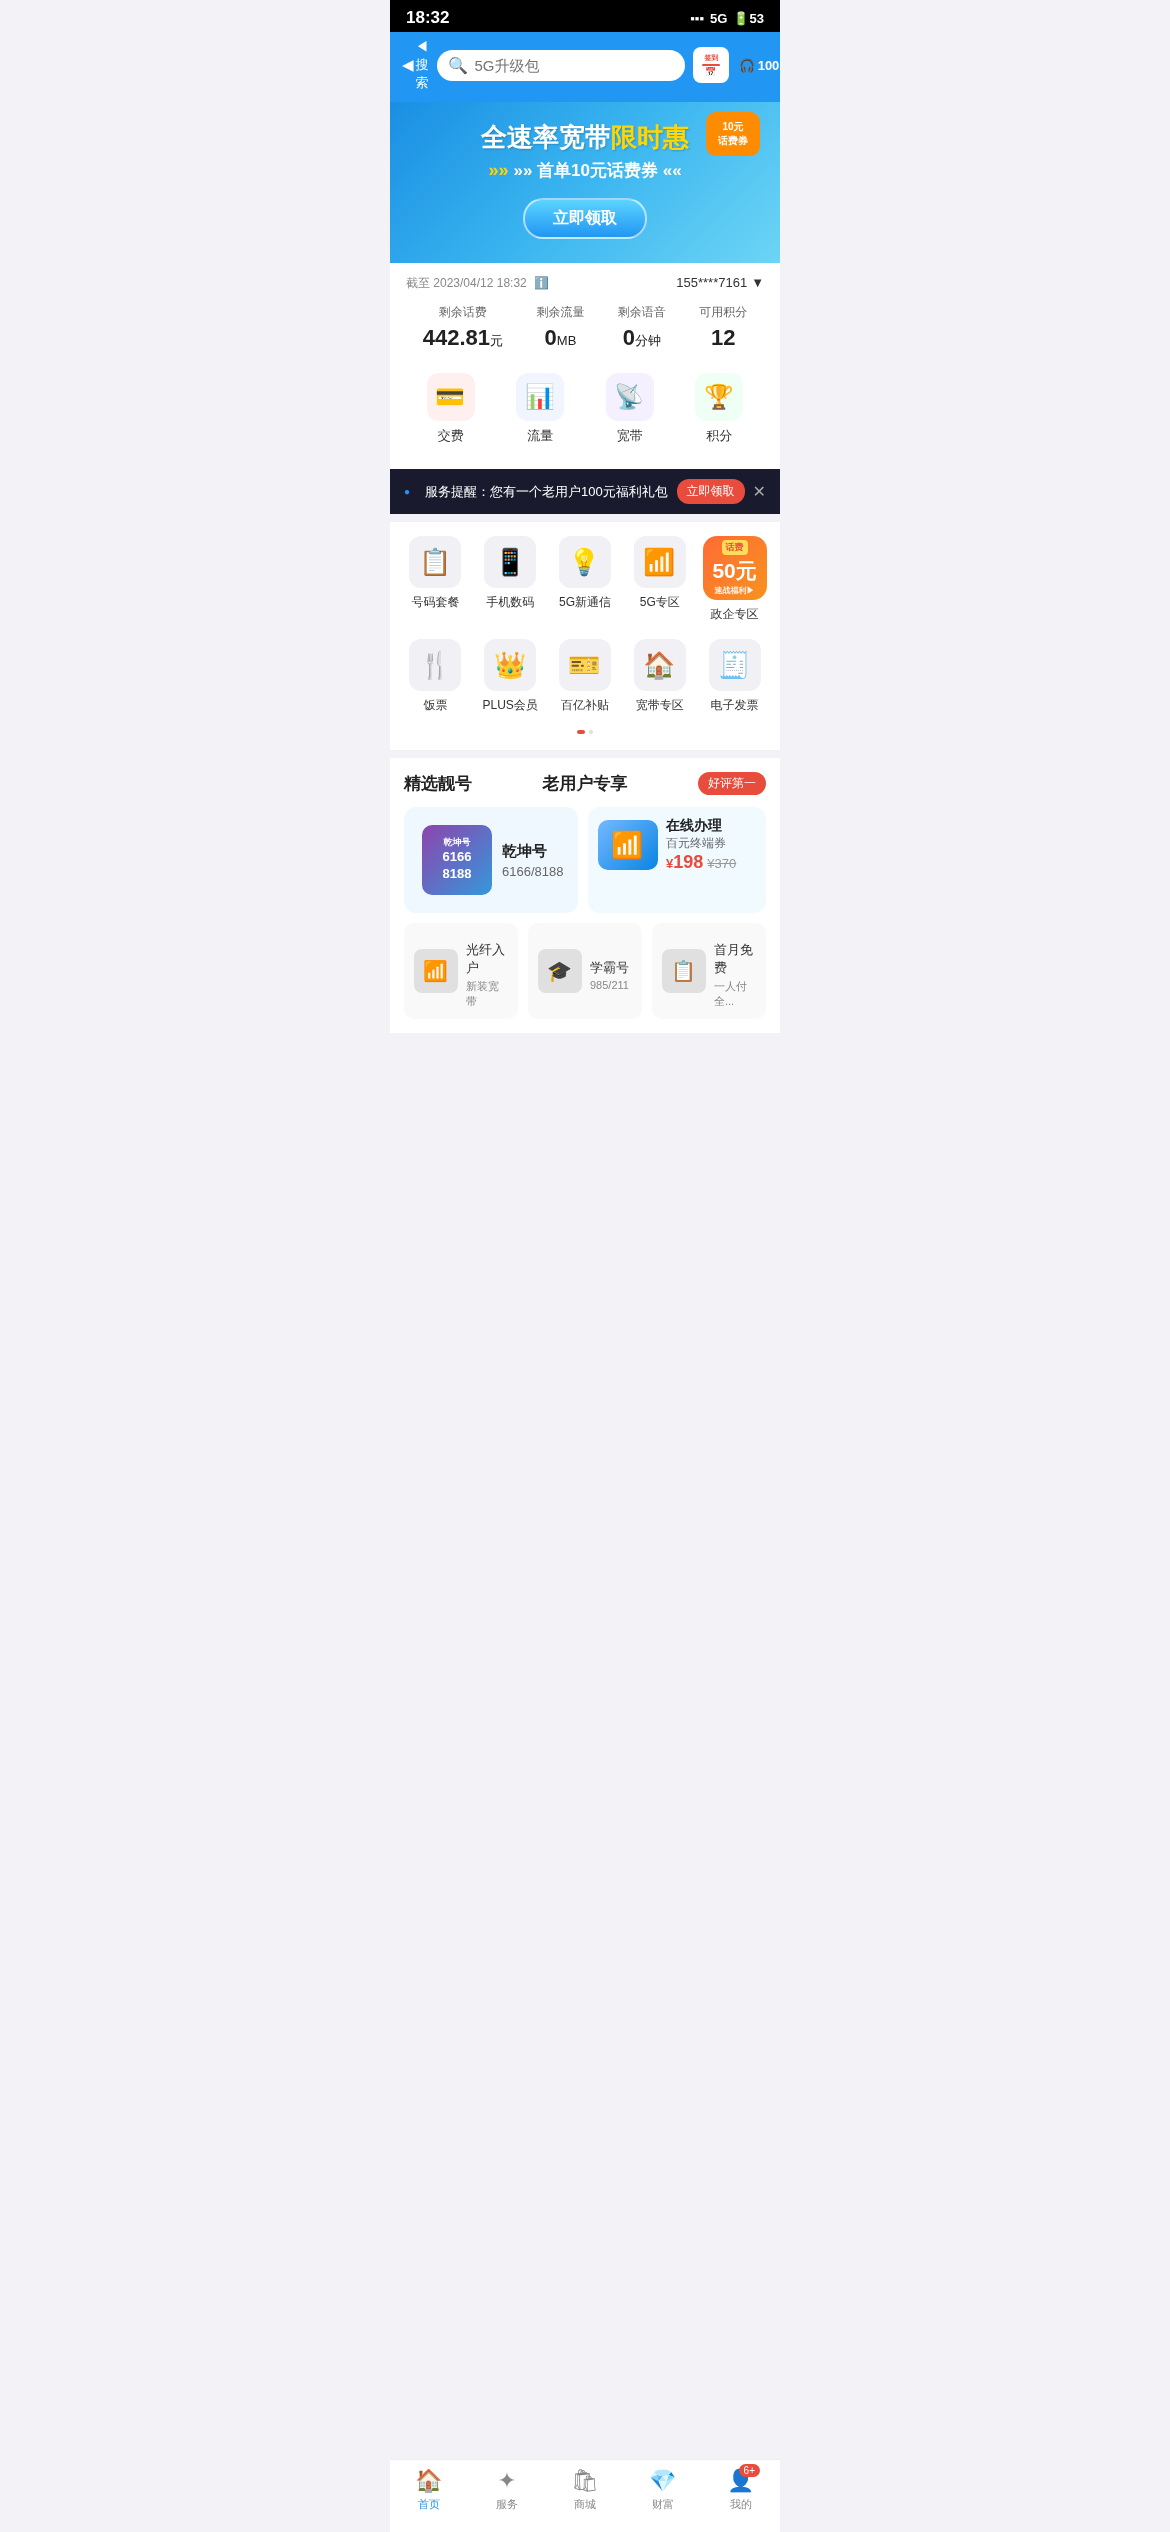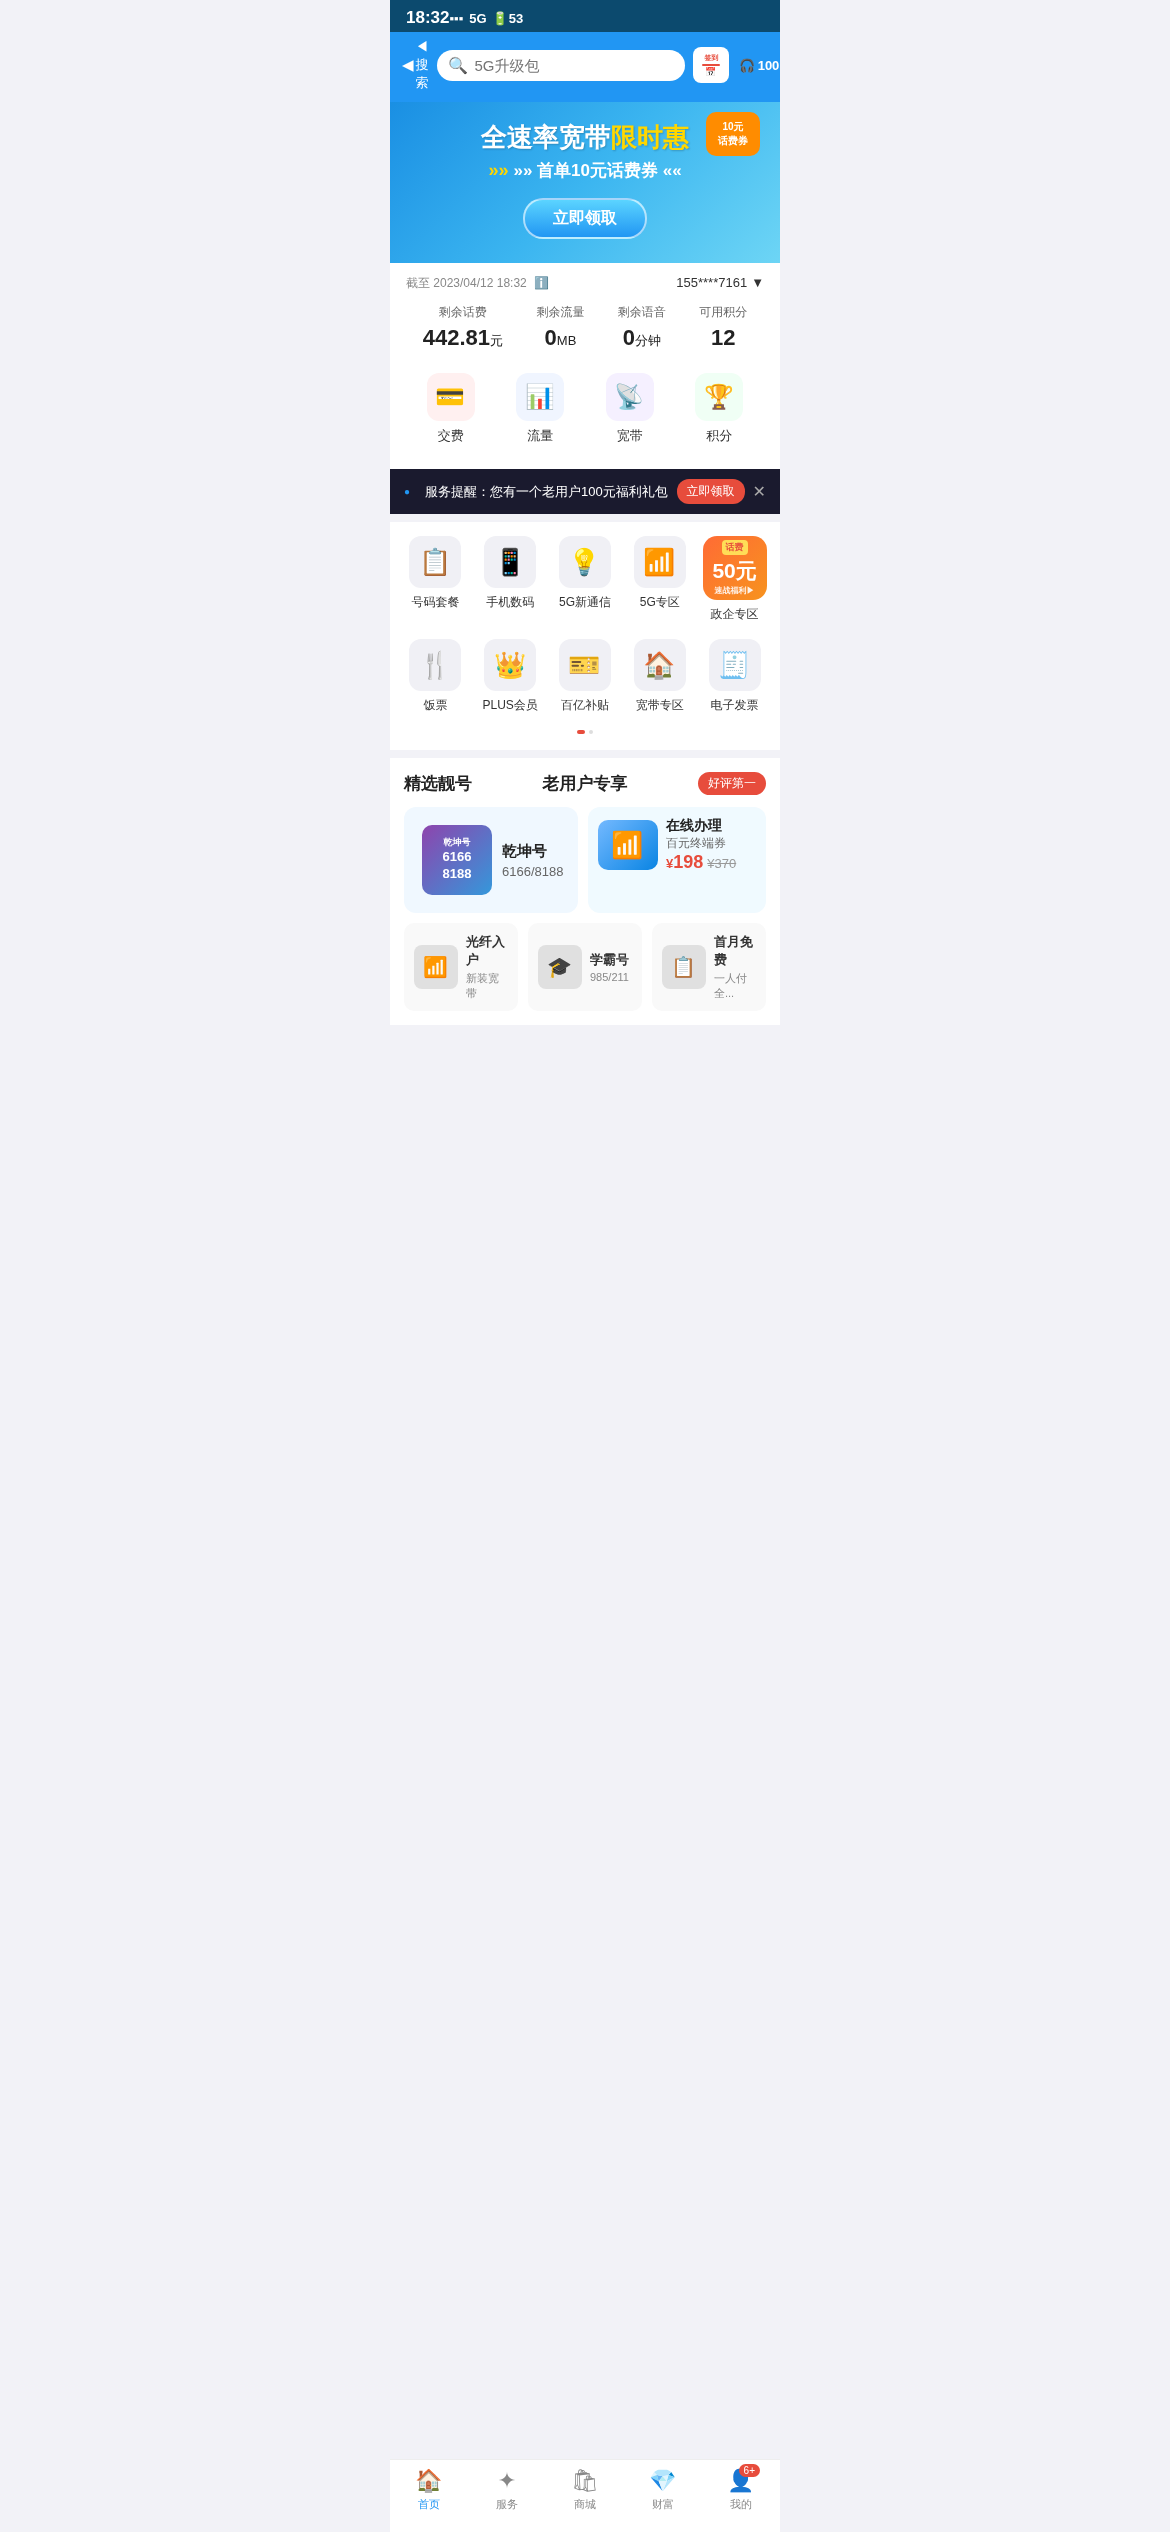--- a/index.html
+++ b/index.html
@@ -8,22 +8,23 @@
       font-family: -apple-system, BlinkMacSystemFont, 'PingFang SC', 'Helvetica Neue', sans-serif;
       background: #f2f2f7;
       width: 390px;
       margin: 0 auto;
       overflow-x: hidden;
       position: relative;
     }
 
     
     .status-bar {
-      background: #0c4a6e;
-      display: flex;
+      background: #000000;
+      display: flex;
+      justify-content: space-between;
       align-items: center;
       padding: 8px 16px 4px;
       color: white;
       font-size: 15px;
       font-weight: 600;
     }
     .status-bar .time { font-size: 17px; font-weight: 700; }
     .status-bar .right { display: flex; align-items: center; gap: 6px; font-size: 13px; }
 
     
@@ -388,22 +389,23 @@
       border-radius: 8px;
       background: #e0e0e0;
       display: flex;
       align-items: center;
       justify-content: center;
       font-size: 20px;
       flex-shrink: 0;
     }
     .sub-card-info .sub-title {
       font-size: 13px;
-      font-weight: 700;
+      font-weight: 400;
       color: #333;
+      margin-top: 8px;
     }
     .sub-card-info .sub-sub {
       font-size: 11px;
       color: #888;
       margin-top: 2px;
     }
 
     
     .bottom-nav {
       position: fixed;

